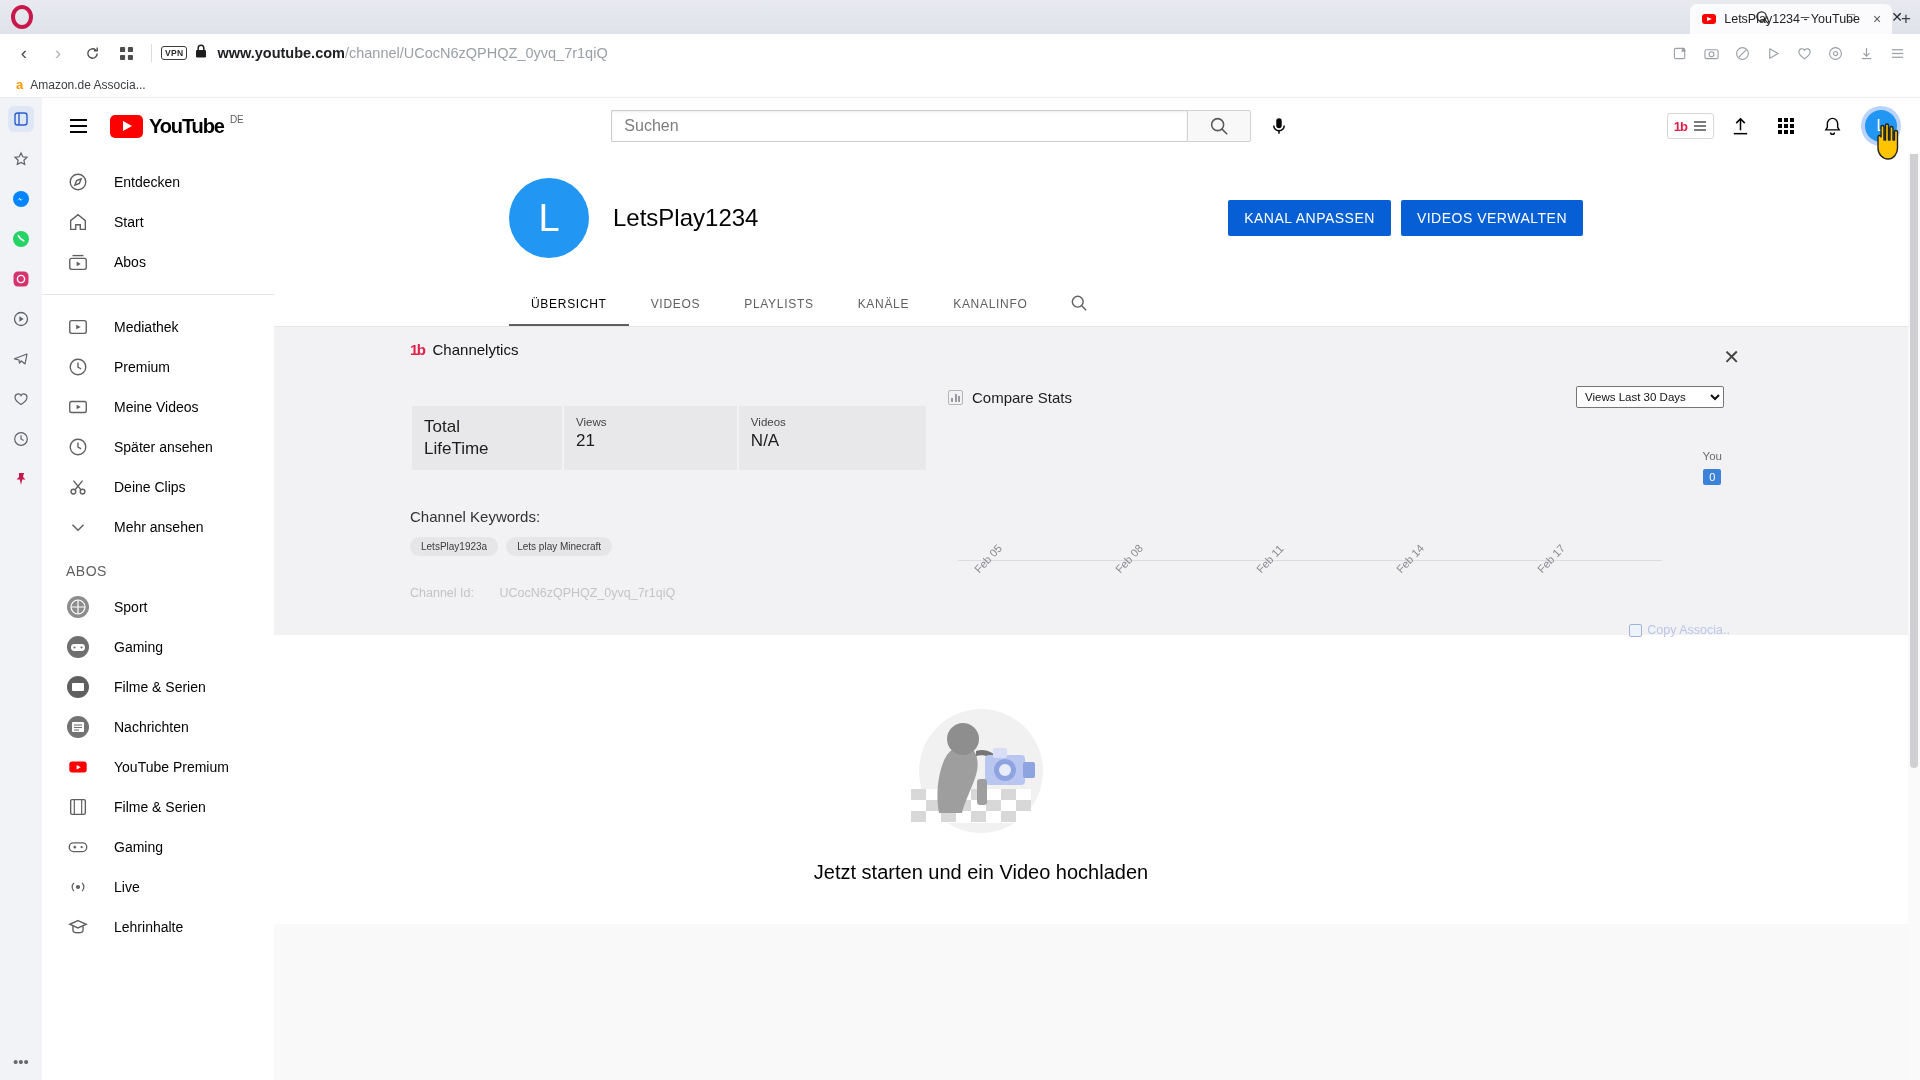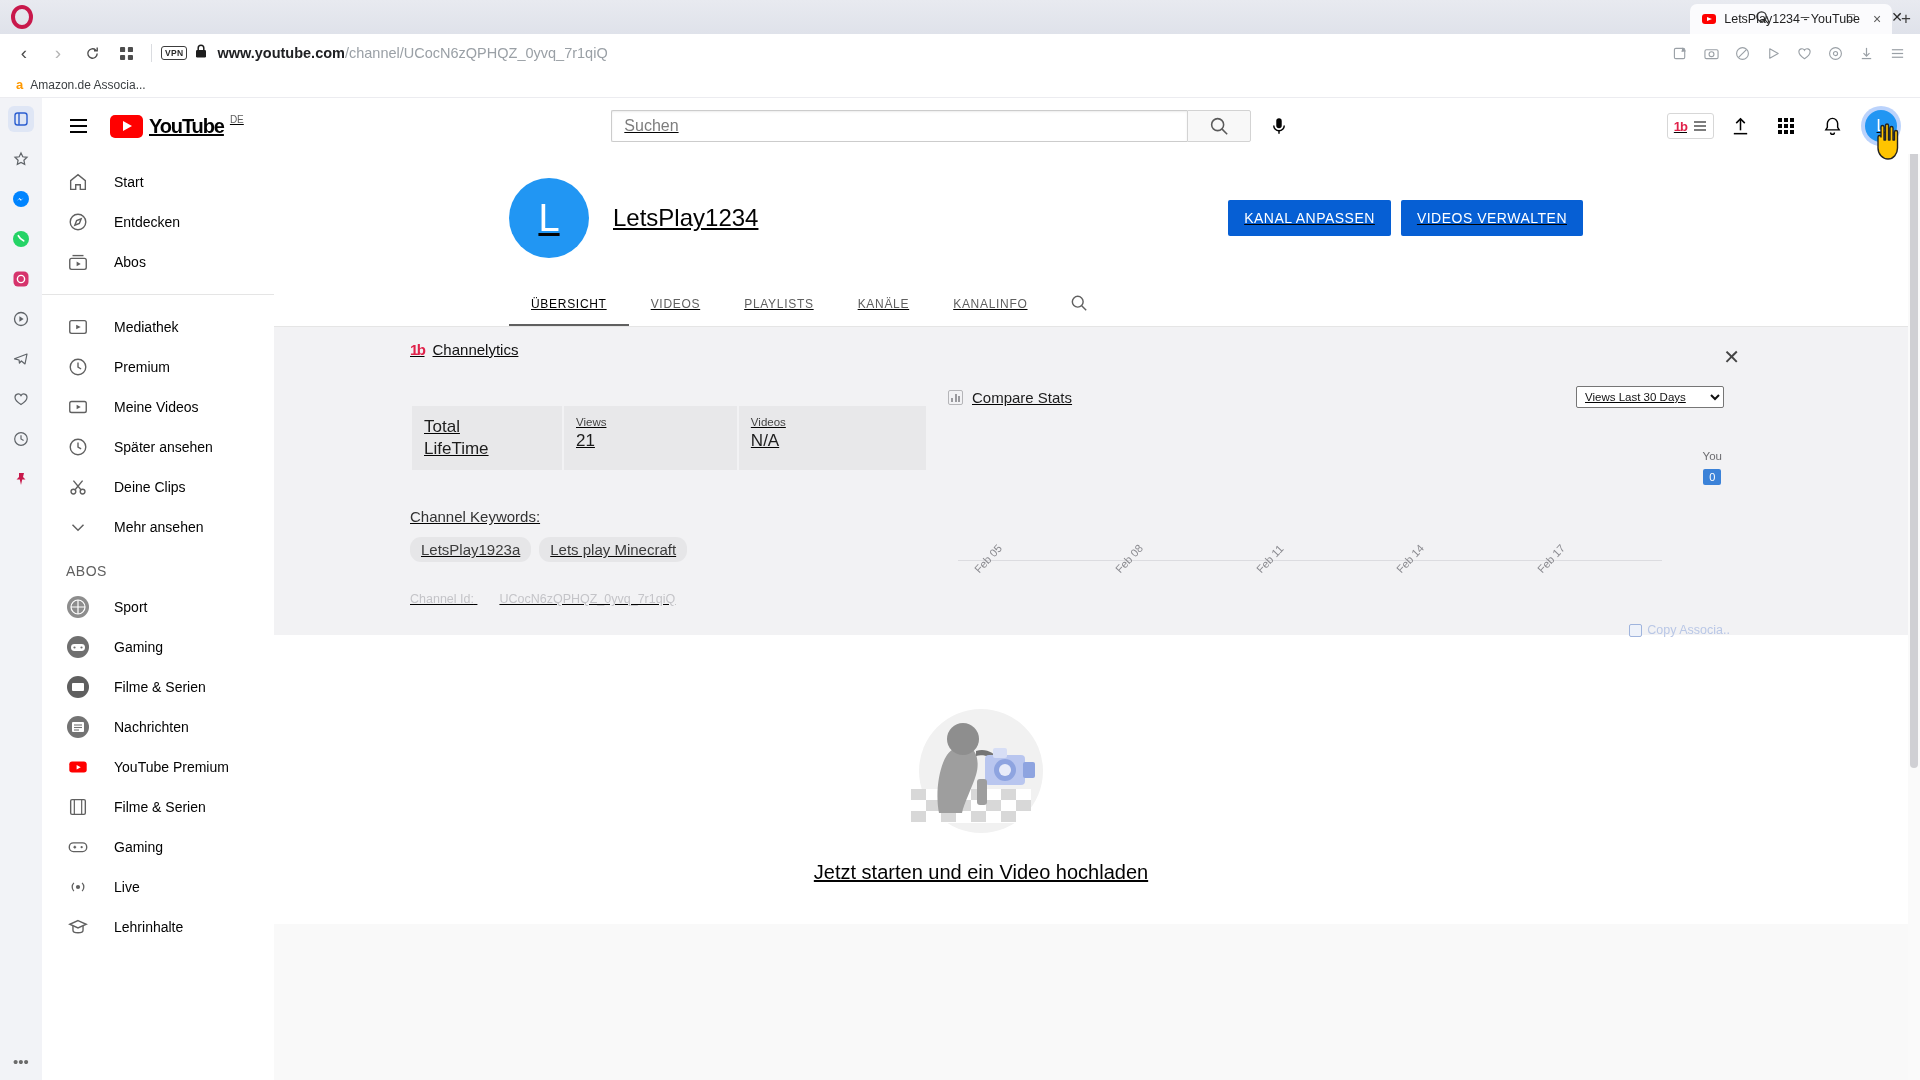--- a/index.html
+++ b/index.html
@@ -72,21 +72,21 @@
   .rail {
     position: absolute; left: 0; top: 98px; width: 42px; bottom: 0; background: #f2f3f7;
     display: flex; flex-direction: column; align-items: center; padding-top: 8px; gap: 14px;
   }
   .rail-ic { width: 26px; height: 26px; display:flex; align-items:center; justify-content:center;
     border-radius: 6px; font-size: 15px; color: #5f6368; }
   .rail-ic.active { background: #dfe6f5; color: #2c5fd0; }
   .rail-dots { position: absolute; bottom: 10px; color: #6b6b6b; font-size: 15px; }
 
   
-  .page { position: absolute; left: 42px; top: 98px; right: 0; bottom: 0; background: #ec4899; overflow: hidden; text-decoration: underline; }
+  .page { position: absolute; left: 42px; top: 98px; right: 0; bottom: 0; background: #ec4899; overflow: hidden; }
 
   .yt-header {
     height: 56px; background: #fff; display: flex; align-items: center; padding: 0 16px;
     position: relative; z-index: 5;
   }
   .hamburger { width: 40px; height: 40px; display: flex; flex-direction: column; gap: 4px;
     align-items: center; justify-content: center; }
   .hamburger span { width: 17px; height: 2px; background: #030303; display: block; }
   .yt-logo { display: flex; align-items: flex-start; margin-left: 12px; gap: 3px; }
   .yt-logo .box { width: 33px; height: 23px; background: #ff0000; border-radius: 5px;
@@ -161,21 +161,21 @@
   .panel-right { flex: 1; margin-right: 180px; position: relative; }
 
   .stats-table { width: 518px; border-collapse: separate; border-spacing: 2px; margin-top: 18px; }
   .stats-table td { background: #e8e8ea; padding: 10px 12px; vertical-align: top; }
   .td-period { width: 150px; font-size: 17px; color: #1d1d1d; line-height: 1.3; }
   .td-lbl { font-size: 11.5px; color: #444; display: block; margin-bottom: 3px; }
   .td-val { font-size: 17px; color: #1d1d1d; }
 
   .kw-title { margin-top: 36px; font-size: 15px; color: #333; }
   .kw-chips { margin-top: 12px; display: flex; gap: 8px; }
-  .chip { background: #e6e6e8; border-radius: 11px; padding: 4px 11px; font-size: 15px; color: #3b3b3b; }
+  .chip { background: #e6e6e8; border-radius: 11px; padding: 4px 11px; font-size: 10px; color: #3b3b3b; }
   .chan-id { margin-top: 30px; font-size: 12.5px; color: #c4c4c8; }
   .chan-id .v { margin-left: 22px; }
 
   .cmp-row { display: flex; align-items: center; }
   .cmp-title { display: flex; align-items: center; gap: 9px; font-size: 15px; color: #1d1d1d; margin-left: 18px; }
   .cmp-icon { width: 15px; height: 15px; border: 1px solid #b5b5b8; border-radius: 2px;
     display: flex; align-items: flex-end; justify-content: center; gap: 1.5px; padding-bottom: 2px; }
   .cmp-icon i { display: block; width: 2px; background: #9a9a9e; }
   .cmp-select {
     margin-left: auto; margin-right: 16px; width: 148px; height: 22px; font-size: 11.5px;
@@ -604,33 +604,33 @@
   <div class="scrollbar">
     <div class="scroll-thumb"></div>
   </div>
 </div>
 
 <div style="position:absolute;left:42px;top:154px;width:232px;bottom:0;background:#fff;overflow:hidden;">
   <div id="guide-root" style="padding:8px 0 0 0;">
       <div class="g-item">
         <span class="gi">
           <svg width="22" height="22" viewBox="0 0 24 24">
-            <path d="M4 10.5L12 4l8 6.5V20h-5.5v-5h-5v5H4z" fill="none" stroke="#606060" stroke-width="1.5"></path>
-          </svg>
-        </span>
-        <span>Start</span>
-      </div>
-      <div class="g-item">
-        <span class="gi">
-          <svg width="22" height="22" viewBox="0 0 24 24">
             <circle cx="12" cy="12" r="8.5" fill="none" stroke="#606060" stroke-width="1.5"></circle>
             <path d="M15.5 8.5l-2 5-5 2 2-5z" fill="none" stroke="#606060" stroke-width="1.5"></path>
           </svg>
         </span>
         <span>Entdecken</span>
+      </div>
+      <div class="g-item">
+        <span class="gi">
+          <svg width="22" height="22" viewBox="0 0 24 24">
+            <path d="M4 10.5L12 4l8 6.5V20h-5.5v-5h-5v5H4z" fill="none" stroke="#606060" stroke-width="1.5"></path>
+          </svg>
+        </span>
+        <span>Start</span>
       </div>
       <div class="g-item">
         <span class="gi">
           <svg width="22" height="22" viewBox="0 0 24 24">
             <rect x="3" y="8" width="18" height="12" rx="2" fill="none" stroke="#606060" stroke-width="1.5"></rect>
             <line x1="6" y1="5" x2="18" y2="5" stroke="#606060" stroke-width="1.5"></line>
             <path d="M10.5 11.5l4.5 2.6-4.5 2.6z" fill="#606060"></path>
           </svg>
         </span>
         <span>Abos</span>

